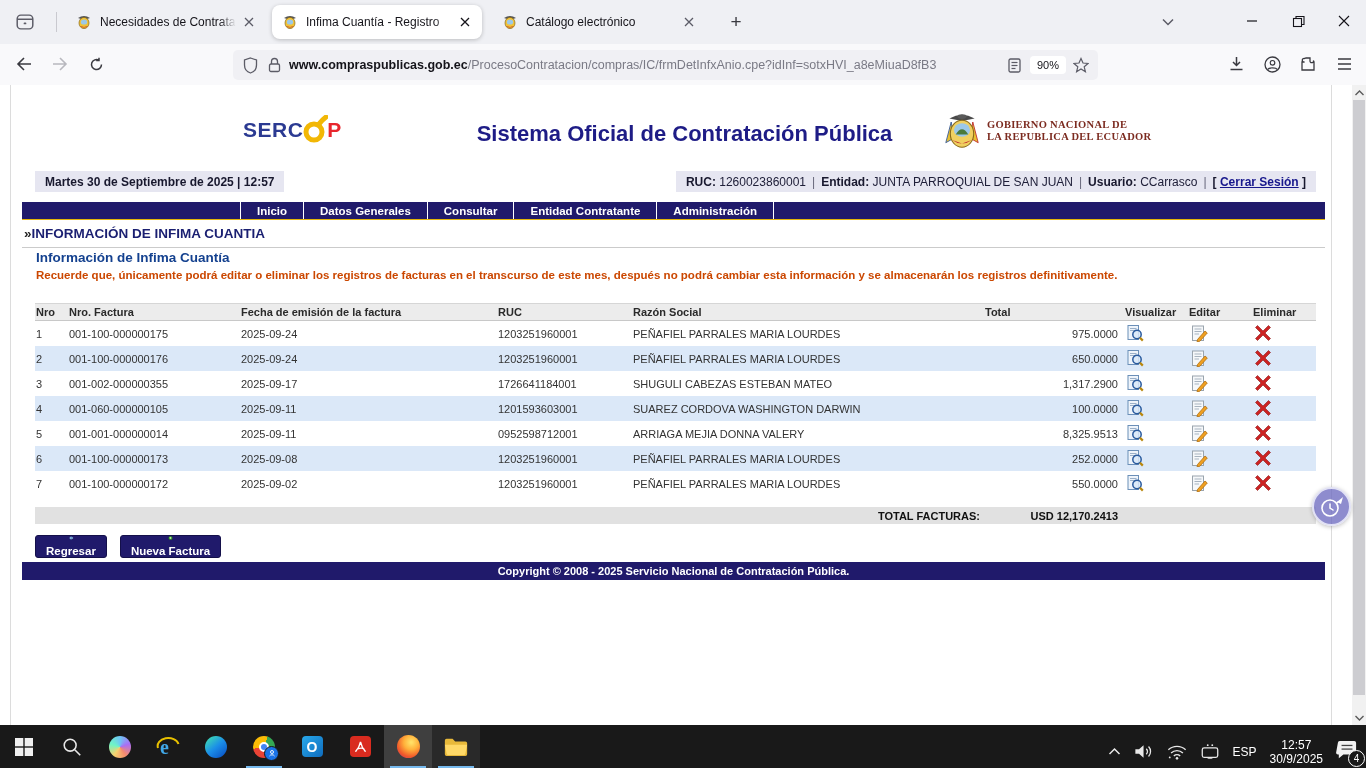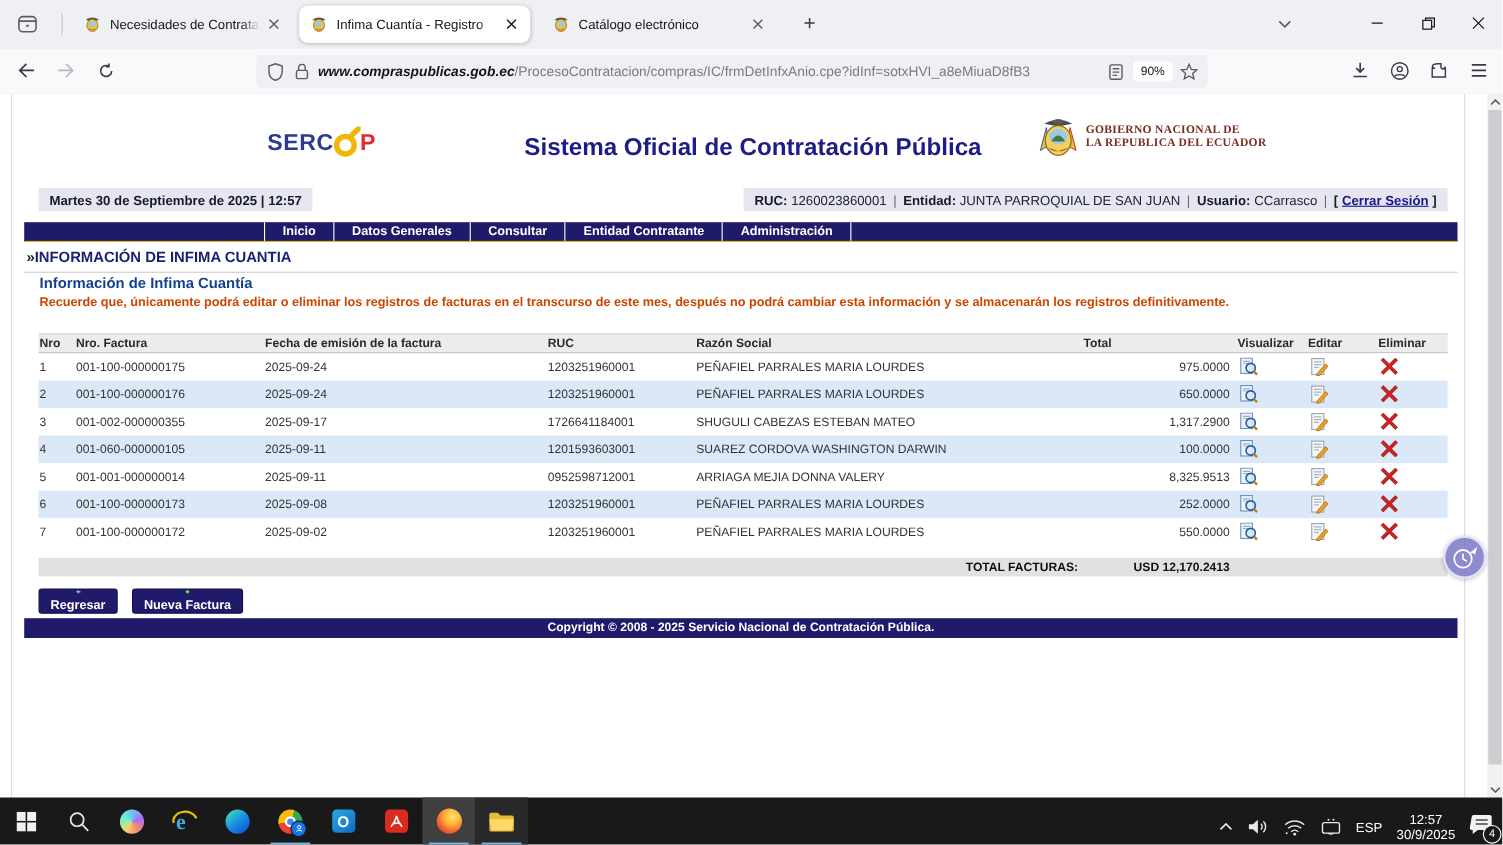--- a/index.html
+++ b/index.html
@@ -28,37 +28,37 @@
   .toolbar{position:absolute;left:0;top:44px;width:1366px;height:41px;background:#f9f9fb;
            border-bottom:1px solid #d4d4da;}
   .navbtn{position:absolute;top:4px;width:32px;height:32px;display:flex;align-items:center;
           justify-content:center;border-radius:4px;}
   .urlbar{position:absolute;left:233px;top:6px;width:865px;height:30px;background:#f0f0f4;
           border-radius:5px;display:flex;align-items:center;padding:0 8px;box-sizing:border-box;}
   .urlbar .uicon{width:18px;height:18px;display:flex;align-items:center;justify-content:center;margin-right:6px;flex:0 0 auto;}
   .urltext{flex:1;font-size:12.5px;white-space:nowrap;overflow:hidden;
            -webkit-mask-image:linear-gradient(to right,#000 92%,transparent);
            mask-image:linear-gradient(to right,#000 92%,transparent);}
-  .urltext .dom{color:#15141a;font-weight:700;font-style:italic;}
+  .urltext .dom{color:#15141a;font-weight:700;}
   .urltext .pth{color:#7a7a85;}
   .zoompill{background:#fff;border-radius:4px;font-size:11px;color:#15141a;padding:3px 7px;
             margin:0 6px;flex:0 0 auto;}
   .toolright{position:absolute;right:6px;top:4px;display:flex;gap:4px;}
   .toolright .tbtn{width:32px;height:32px;display:flex;align-items:center;justify-content:center;border-radius:4px;}
   
   .viewport{position:absolute;left:0;top:85px;width:1366px;height:640px;background:#fff;}
   .pageframe{position:absolute;left:10px;top:0;width:1320px;height:640px;
              border-left:1px solid #dcdcdc;border-right:1px solid #dcdcdc;}
   .sercop{position:absolute;left:243px;top:30px;font-size:21px;font-weight:bold;letter-spacing:.5px;
           display:flex;align-items:center;}
   .sercop .blue{color:#2b3a92;}
   .sercop .red{color:#e8262d;}
   .sitetitle{position:absolute;left:0;top:36px;width:1281px;text-align:center;font-size:22px;
              font-weight:bold;color:#1e1c86;padding-left:44px;}
-  .govlogo{position:absolute;left:944px;top:19px;display:flex;align-items:center;gap:7px;}
+  .govlogo{position:absolute;left:944px;top:25px;display:flex;align-items:center;gap:7px;}
   .govtext{font-family:"Liberation Serif",serif;font-size:10.5px;font-weight:bold;color:#7c2b20;
            line-height:12px;letter-spacing:.3px;}
   .pill{position:absolute;top:86px;height:21px;background:#e6e6f1;display:flex;align-items:center;
         font-size:12px;color:#18182e;padding:0 10px;font-weight:bold;white-space:nowrap;}
   .pill .sep{color:#66667a;font-weight:normal;padding:0 6px;}
   .pill .val{font-weight:normal;color:#20203a;}
   .pill a.logout{color:#17178c;font-weight:bold;text-decoration:underline;}
   .mainnav{position:absolute;left:22px;top:117px;width:1303px;height:18px;background:#201a6b;
            border-bottom:1px solid #e3b50a;display:flex;align-items:stretch;padding-left:218px;
            box-sizing:border-box;}

